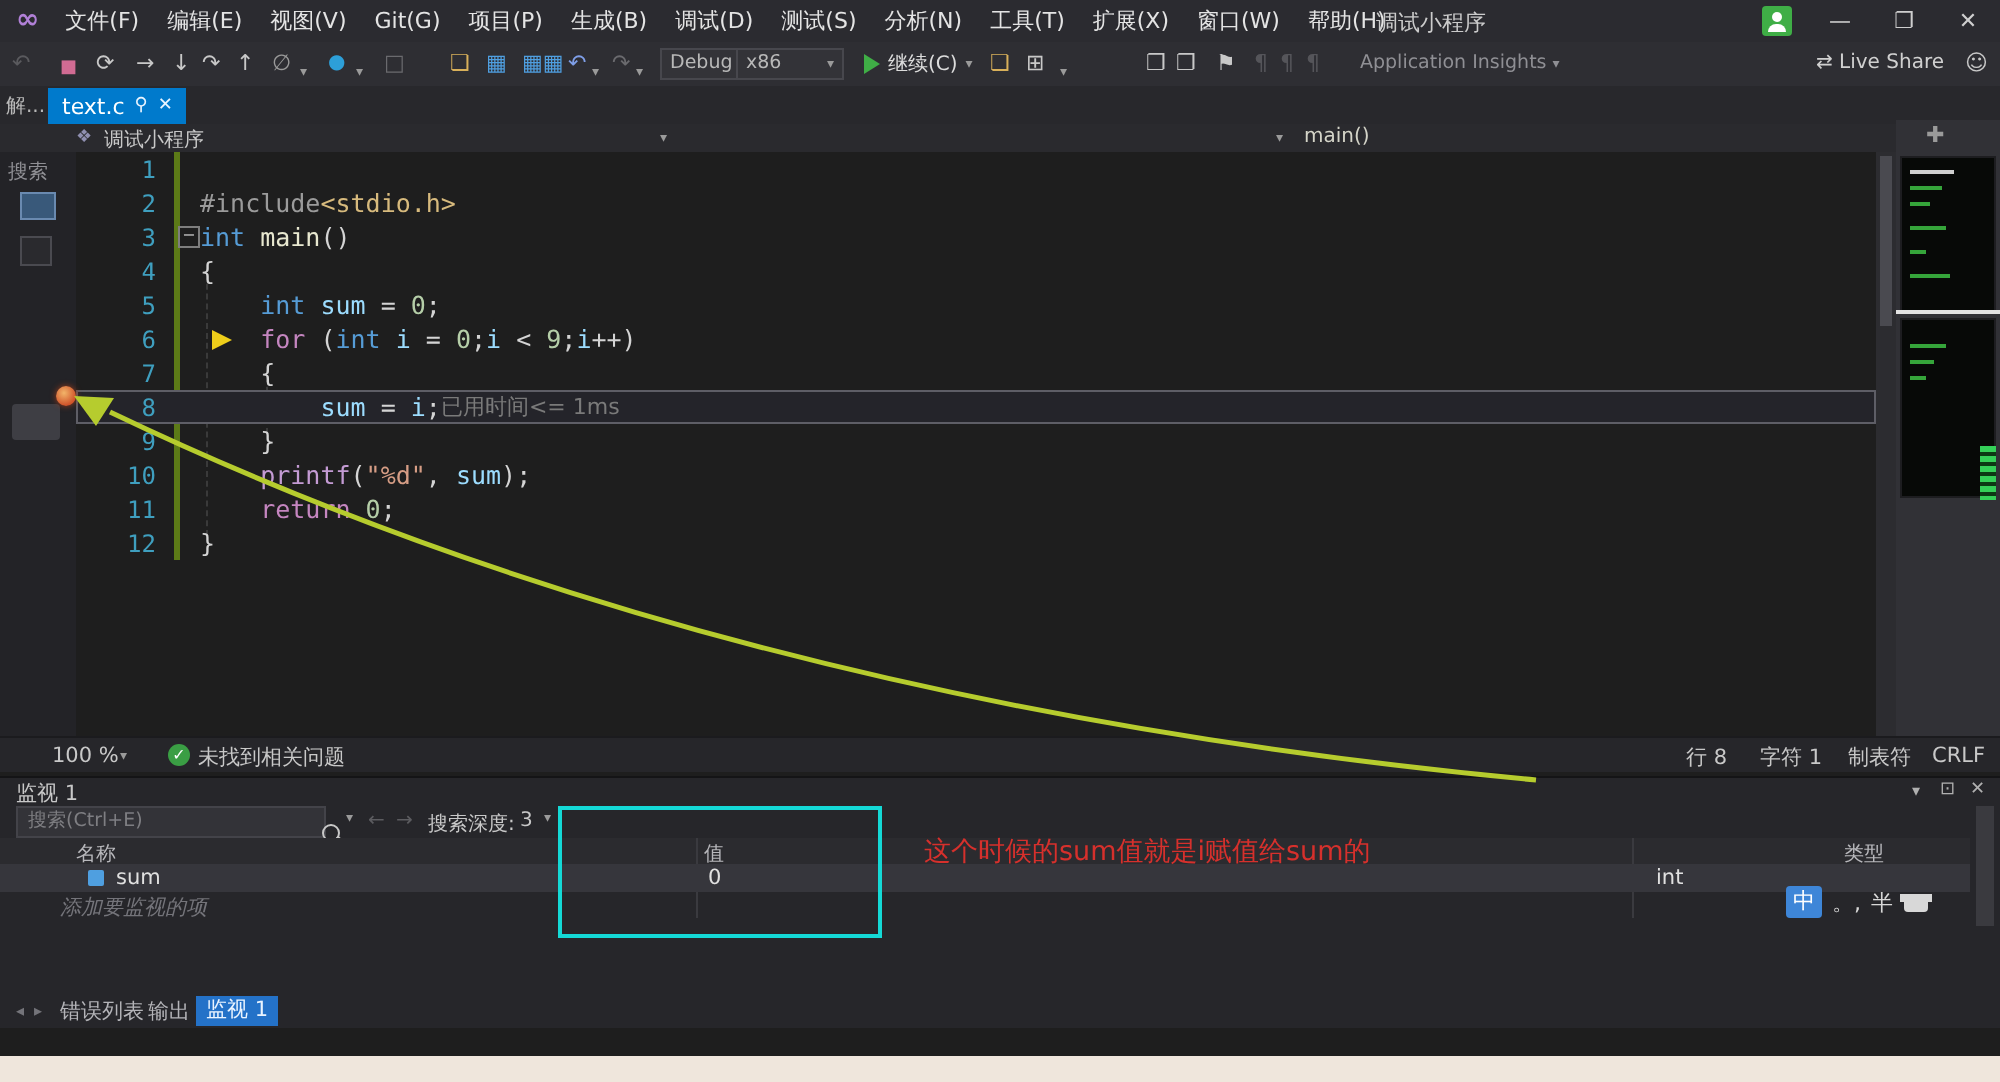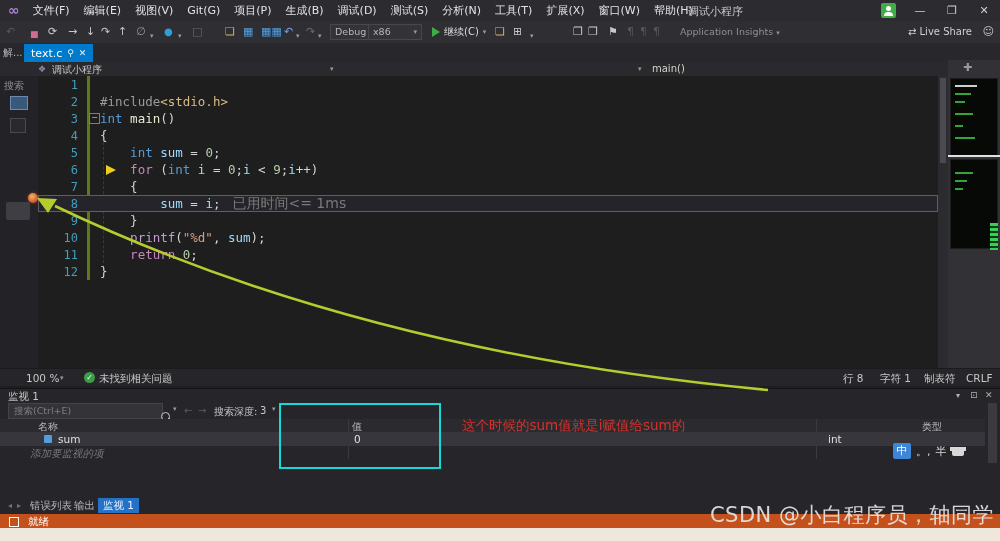--- a/index.html
+++ b/index.html
@@ -51,21 +51,21 @@
   .guide{position:absolute;border-left:1px dashed #3a3a3a;}
   #code-lines{position:absolute;left:0;top:0;width:100%;}
   .code-row{position:relative;height:17px;display:flex;align-items:center;}
   .code-row.current{background:#24242a;box-shadow:inset 0 0 0 1px #5e5e66;}
   .ln{width:40px;text-align:right;color:#3f9fbf;font:12px "DejaVu Sans Mono",monospace;flex:none;}
   .code-text{margin-left:22px;font:12.5px/17px "DejaVu Sans Mono",monospace;white-space:pre;}
   .fold{position:absolute;left:51px;top:3px;width:9px;height:9px;border:1px solid #7e7e7e;background:#1e1e1e;
         color:#c0c0c0;font-size:8px;line-height:8px;text-align:center;z-index:2;}
   .exec-arrow{position:absolute;left:68px;top:4px;width:0;height:0;border-left:10px solid #eece1a;
         border-top:5px solid transparent;border-bottom:5px solid transparent;z-index:2;}
-  .tip{color:#7a7a7a;font-size:14px;margin-left:12px;font-family:"DejaVu Sans",sans-serif;}
+  .tip{color:#7a7a7a;font-size:11px;margin-left:0;font-family:"DejaVu Sans",sans-serif;}
   #scrollbar{position:absolute;left:938px;top:76px;width:10px;height:292px;background:#2c2c30;}
   #sb-thumb{position:absolute;left:2px;top:2px;width:6px;height:85px;background:#4a4a50;}
   
   #rightstrip{position:absolute;left:948px;top:60px;width:52px;height:308px;background:#313136;}
   #rs-cross{position:absolute;left:15px;top:1px;color:#9a9a9a;font-size:11px;}
   .rsbox{position:absolute;left:2px;width:46px;background:#070907;border:1px solid #1d1d20;}
   .gl{position:absolute;height:2px;background:#35a53a;}
   #rs-div{position:absolute;left:0;top:95px;width:52px;height:2px;background:#e2e2e2;}
   #rs-green{position:absolute;left:42px;top:163px;width:8px;height:27px;
     background:repeating-linear-gradient(180deg,#34d058 0 3px,#0c3a14 3px 5px);}
@@ -329,34 +329,29 @@
   </div>
 
   <div id="paneltabs">
     <span class="abs" style="left:8px;top:4px;font-size:8px;color:#74747a;">◂</span>
     <span class="abs" style="left:17px;top:4px;font-size:8px;color:#74747a;">▸</span>
     <span class="abs" style="left:30px;top:2px;">错误列表</span>
     <span class="abs" style="left:74px;top:2px;">输出</span>
     <span id="pt-active">监视 1</span>
   </div>
 
-  <div id="statusbar">
-    <span id="sb-icon"></span>
-    <span class="abs" style="left:28px;top:1px;font-size:10.5px;">就绪</span>
-  </div>
   <div id="bottomstrip"></div>
 
   <svg id="arrow-overlay" viewBox="0 0 1000 541">
     <path d="M 768 390 Q 360 352 55 206" stroke="#b6cc2e" stroke-width="2.5" fill="none"></path>
     <polygon points="37,198 57,199 48,213" fill="#b6cc2e"></polygon>
   </svg>
   <div id="cyanbox"></div>
   <div id="rednote">这个时候的sum值就是i赋值给sum的</div>
 
   <div id="imebar">
     <span id="ime-mode">中</span>
     <span class="ime-t">。,</span>
     <span class="ime-t">半</span>
     <span id="ime-shirt"></span>
   </div>
 
-  <div id="watermark">CSDN @小白程序员，轴同学</div>
 </div>
 
 </body></html>

